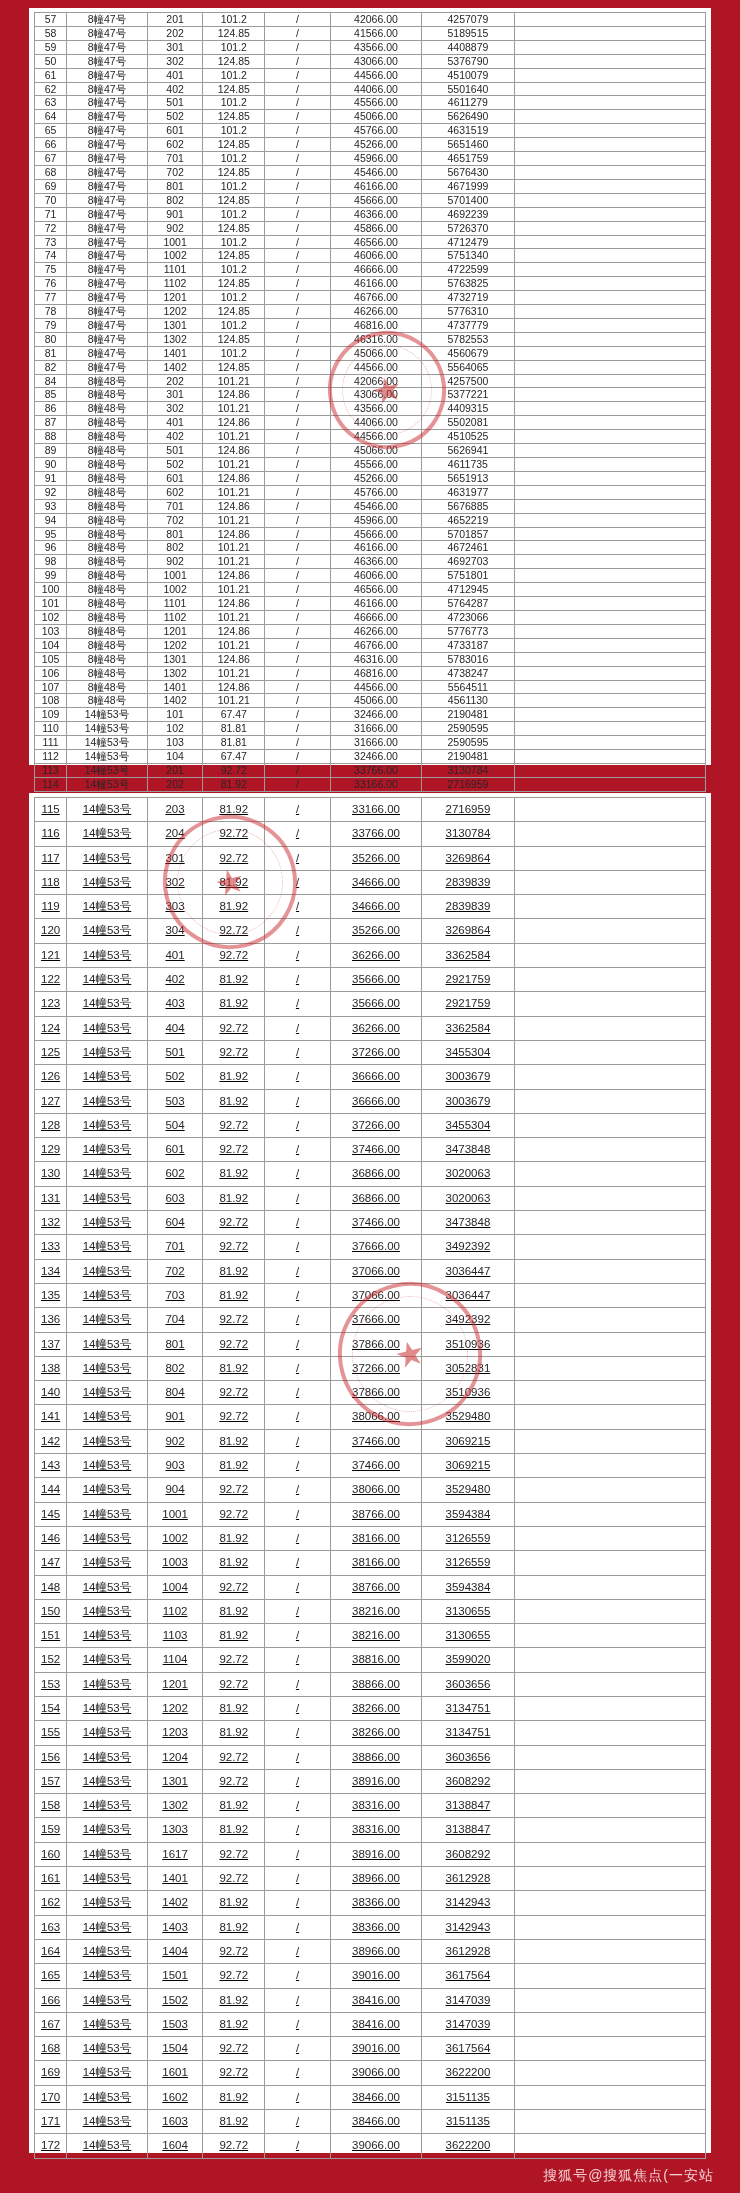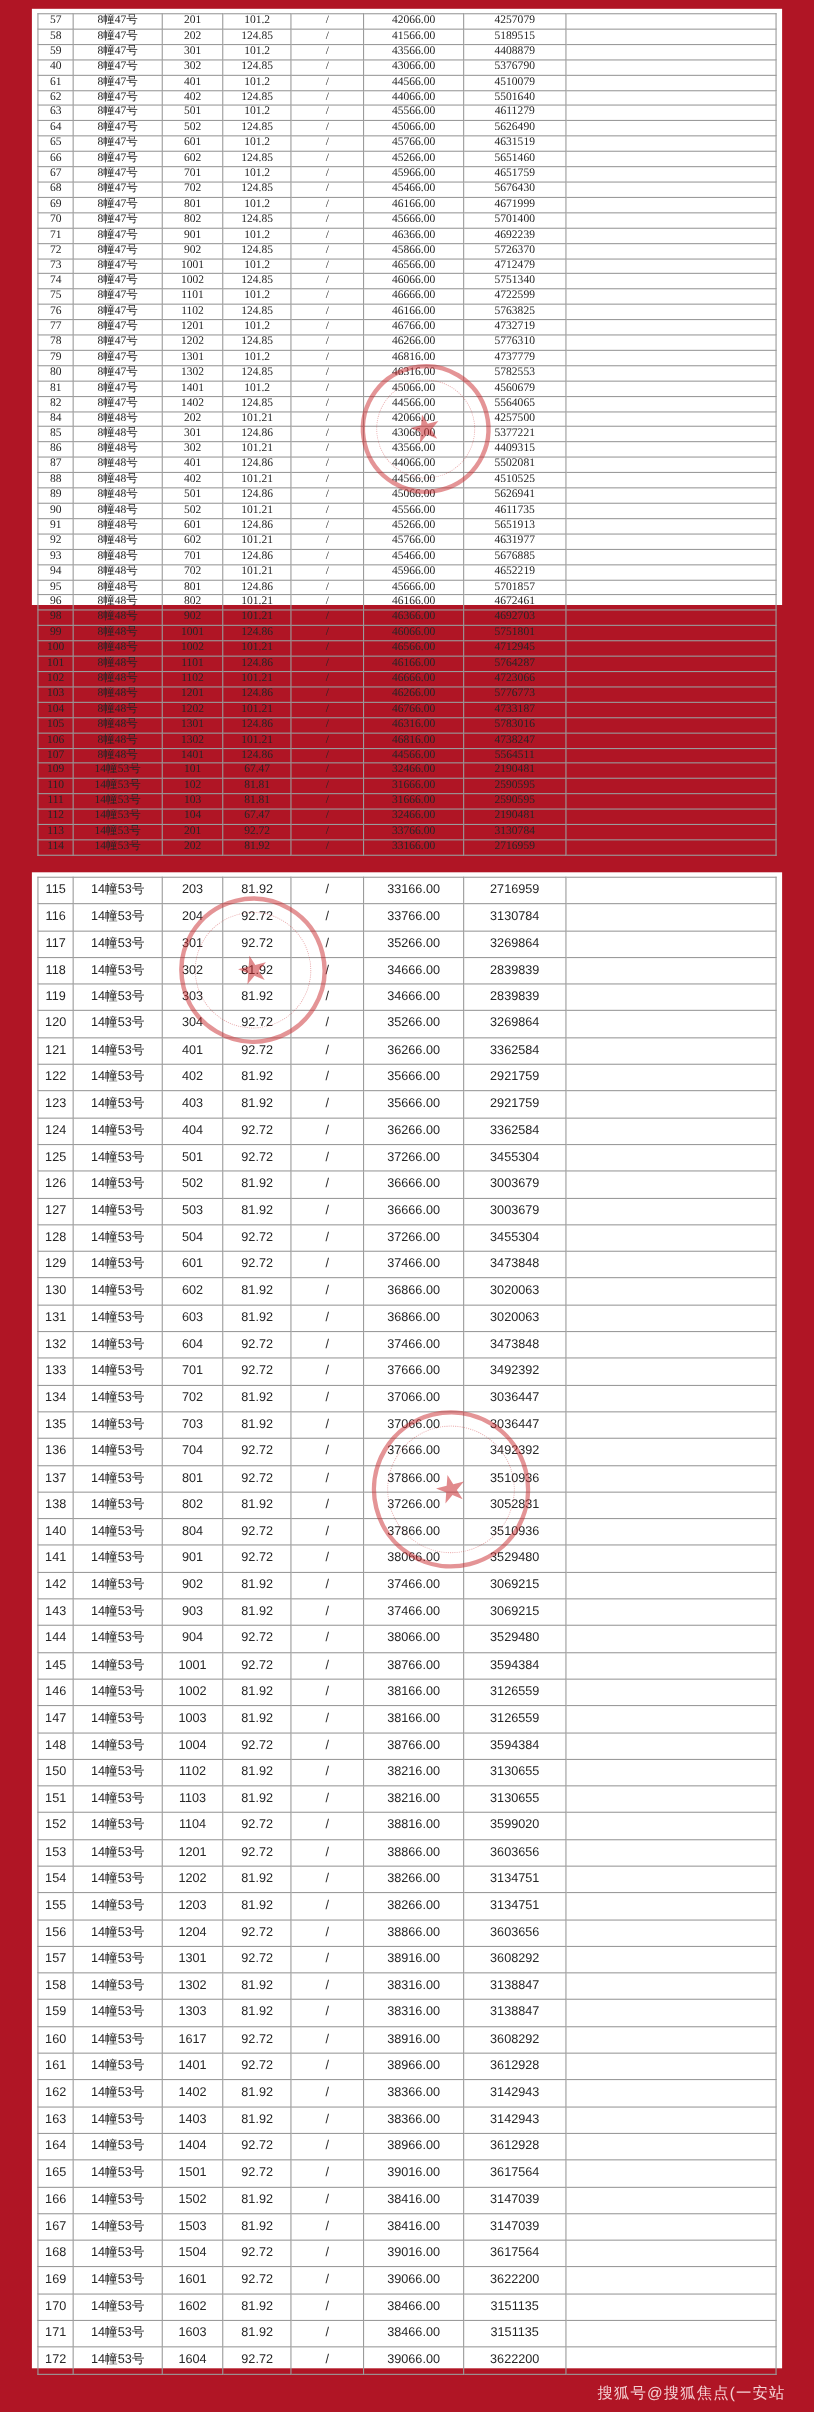--- a/index.html
+++ b/index.html
@@ -10,22 +10,22 @@
     background:#b01525;
     overflow:hidden;
     font-family:"Liberation Sans","DejaVu Sans",sans-serif;
   }
   .panel{
     position:absolute;left:29px;width:682px;
     background:#ffffff;
     box-sizing:border-box;
     padding:4px 5px;
   }
-  #panel-1{top:8px;height:542px;font-family:Liberation Serif, serif;}
-  #panel-2{top:793px;height:1360px;}
+  #panel-1{top:8px;height:757px;}
+  #panel-2{top:793px;height:1360px;text-decoration:underline;}
   table.price-table{
     width:100%;height:100%;
     border-collapse:collapse;
     table-layout:fixed;
   }
   table.price-table td{
     border:1px solid #9b9b9b;
     text-align:center;
     vertical-align:middle;
     color:#262626;
@@ -109,21 +109,21 @@
             <td>59</td>
             <td>8幢47号</td>
             <td>301</td>
             <td>101.2</td>
             <td>/</td>
             <td>43566.00</td>
             <td>4408879</td>
             <td></td>
           </tr>
           <tr>
-            <td>40</td>
+            <td>50</td>
             <td>8幢47号</td>
             <td>302</td>
             <td>124.85</td>
             <td>/</td>
             <td>43066.00</td>
             <td>5376790</td>
             <td></td>
           </tr>
           <tr>
             <td>61</td>
@@ -566,20 +566,30 @@
             <td></td>
           </tr>
           <tr>
             <td>107</td>
             <td>8幢48号</td>
             <td>1401</td>
             <td>124.86</td>
             <td>/</td>
             <td>44566.00</td>
             <td>5564511</td>
+            <td></td>
+          </tr>
+          <tr>
+            <td>108</td>
+            <td>8幢48号</td>
+            <td>1402</td>
+            <td>101.21</td>
+            <td>/</td>
+            <td>45066.00</td>
+            <td>4561130</td>
             <td></td>
           </tr>
           <tr>
             <td>109</td>
             <td>14幢53号</td>
             <td>101</td>
             <td>67.47</td>
             <td>/</td>
             <td>32466.00</td>
             <td>2190481</td>

